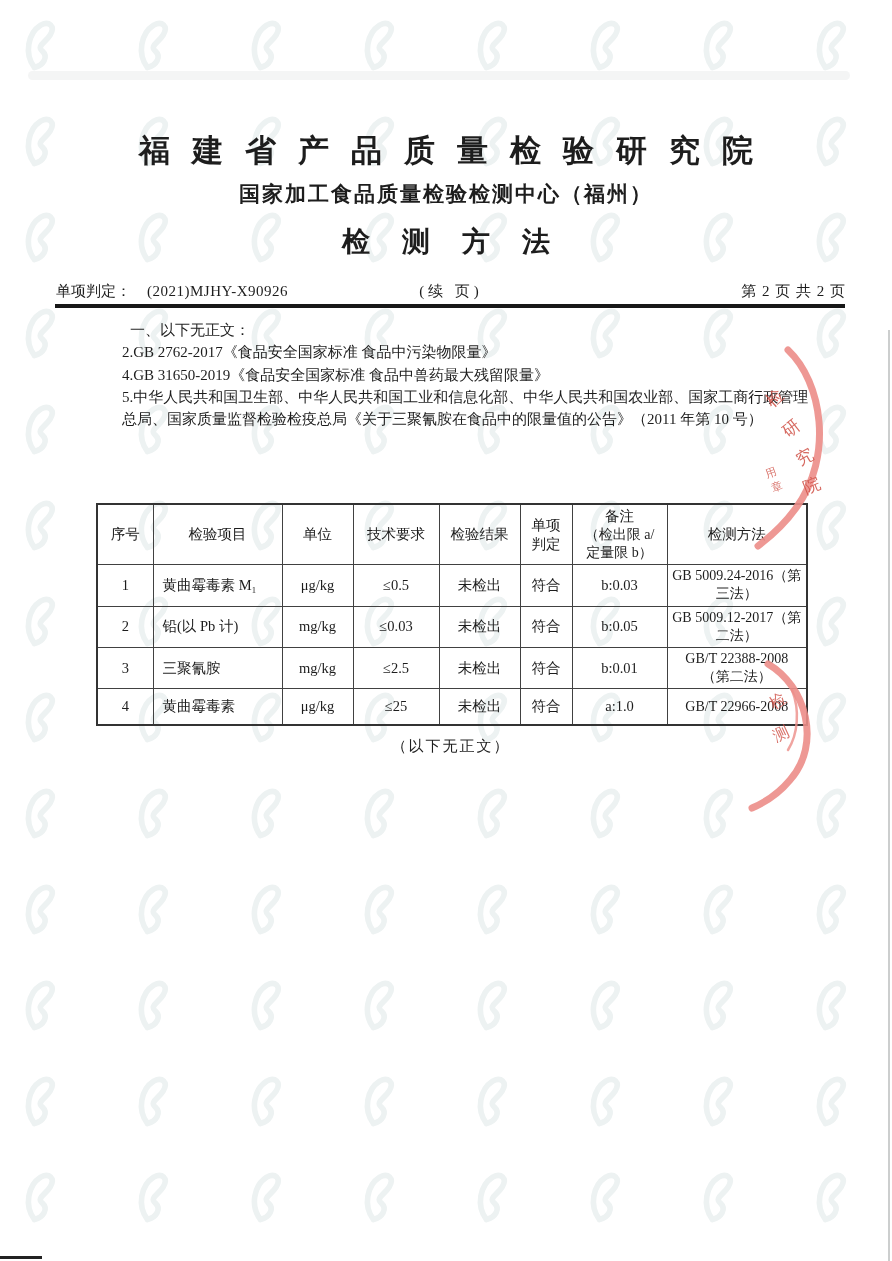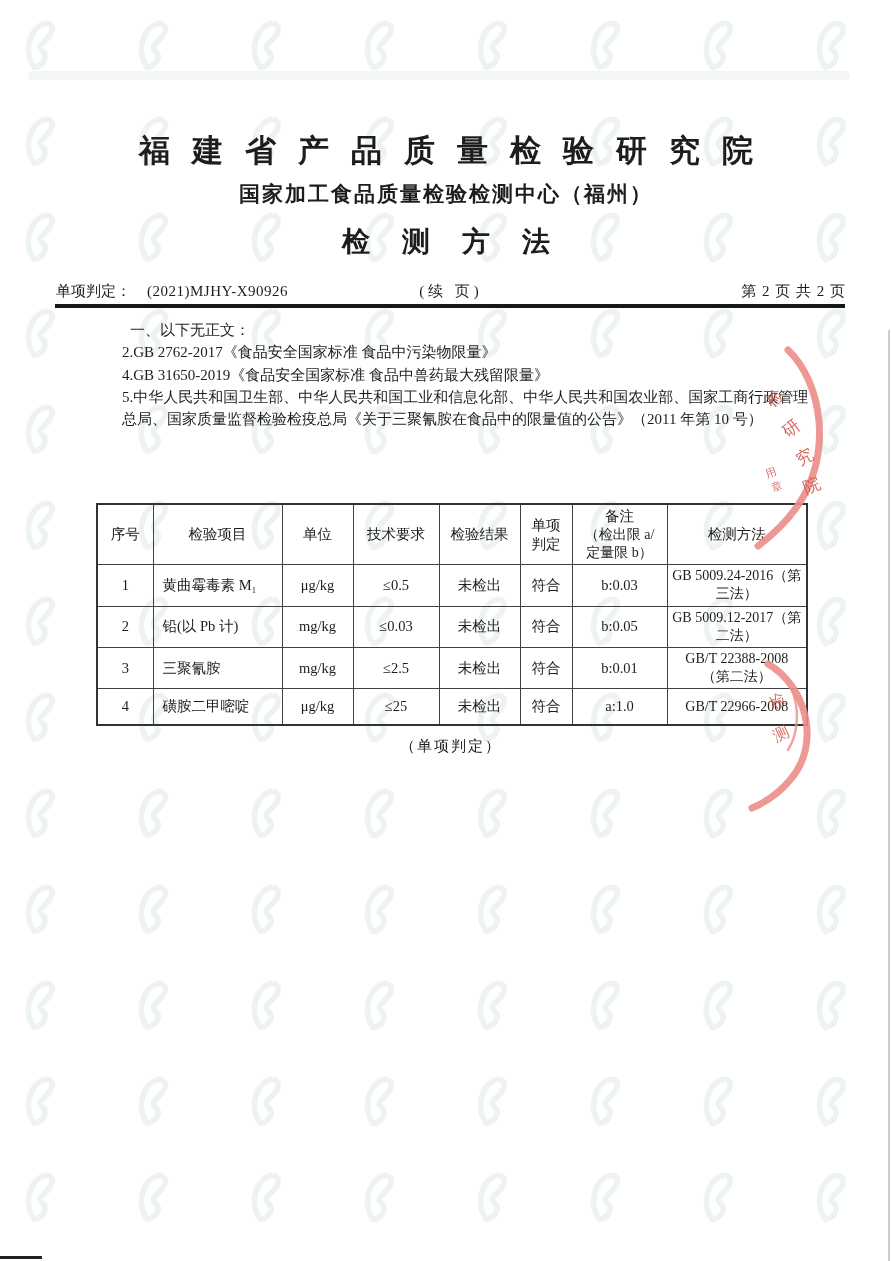--- a/index.html
+++ b/index.html
@@ -447,32 +447,32 @@
             <td class="item-cell">三聚氰胺</td>
             <td>mg/kg</td>
             <td>≤2.5</td>
             <td>未检出</td>
             <td>符合</td>
             <td>b:0.01</td>
             <td class="method-cell">GB/T 22388-2008（第二法）</td>
           </tr>
           <tr>
             <td>4</td>
-            <td class="item-cell">磺胺二甲嘧啶</td>
+            <td class="item-cell">黄曲霉毒素</td>
             <td>μg/kg</td>
             <td>≤25</td>
             <td>未检出</td>
             <td>符合</td>
             <td>a:1.0</td>
             <td class="method-cell">GB/T 22966-2008</td>
           </tr>
         </tbody>
       </table>
 
-      <div class="end-note">（单项判定）</div>
+      <div class="end-note">（以下无正文）</div>
     </div>
   </div>
 
   <div class="stamp stamp-upper">
     <svg width="150" height="205" viewBox="0 0 150 205">
       <path class="seal-arc" d="M 46 4 C 80 36, 92 110, 54 162 C 44 176, 32 188, 16 200" fill="none" stroke="#ec8d88" stroke-width="7" stroke-linecap="round" opacity="0.9"></path>
       <g font-size="17" fill="#cf4f45" opacity="0.85" font-family="inherit">
         <text x="30" y="62" transform="rotate(-42 30 62)" fill="#cf4f45">检</text>
         <text x="46" y="92" transform="rotate(-38 46 92)" fill="#cf4f45">研</text>
         <text x="58" y="120" transform="rotate(-30 58 120)" fill="#cf4f45">究</text>

